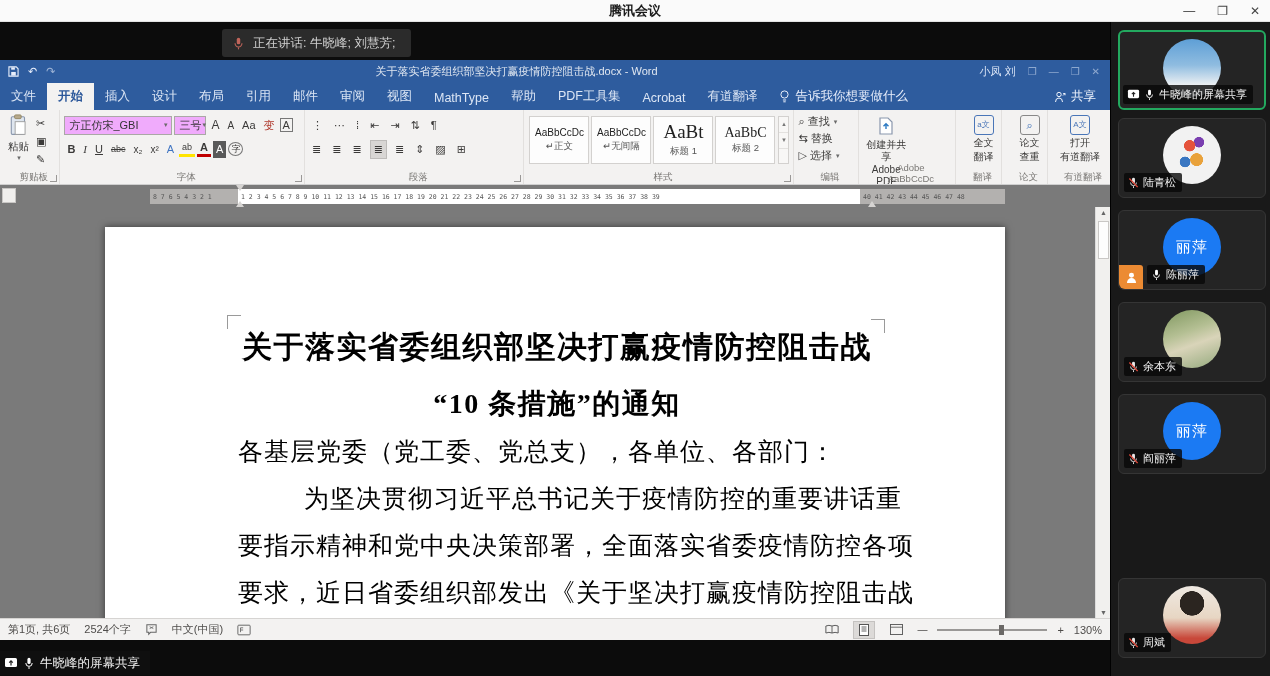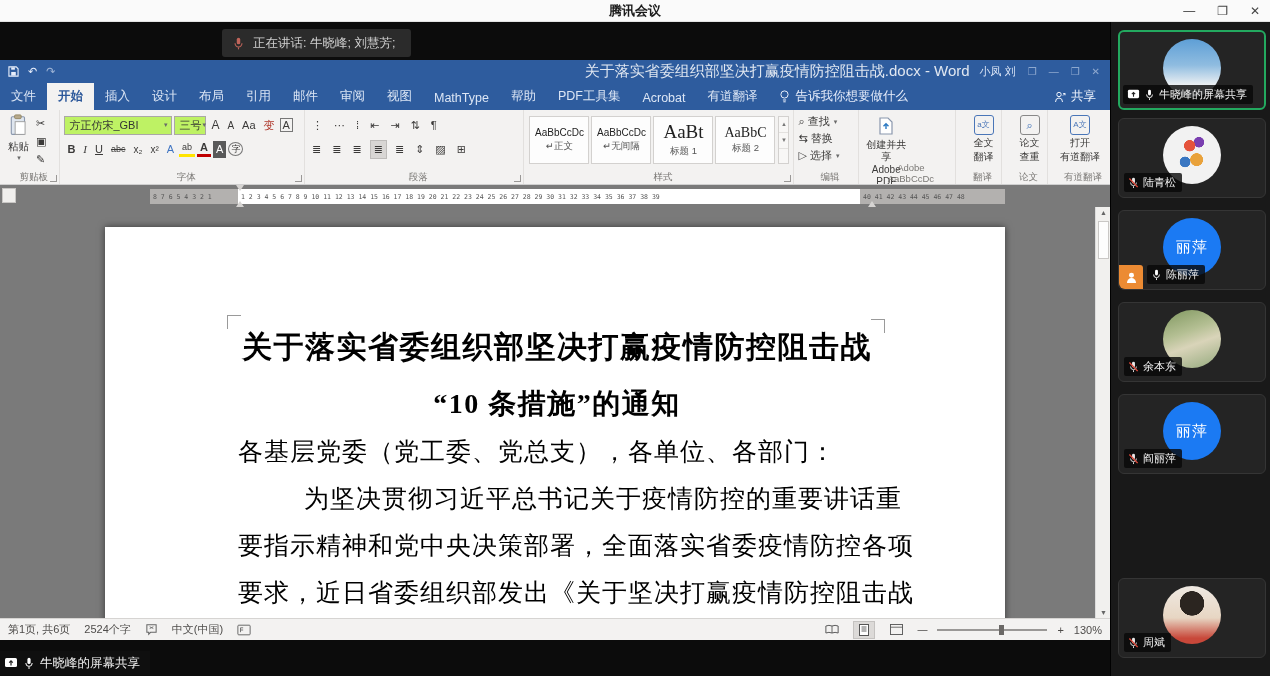--- a/index.html
+++ b/index.html
@@ -16,37 +16,37 @@
   .stage { position:absolute; left:0; top:22px; width:1110px; height:654px; background:#0c0c0c; }
 
   .toast { position:absolute; left:222px; top:7px; height:28px; background:#2b2b2b; border-radius:3px; display:flex; align-items:center; gap:8px; padding:0 16px 0 10px; }
   .toast span { font-size:12.5px; color:#cfcfcf; }
 
   
   .word { position:absolute; left:0; top:38px; width:1110px; height:580px; background:#f3f2f1; }
   .wtitle { height:22px; background:#2e5c9e; display:flex; align-items:center; color:#fff; }
   .qat { display:flex; align-items:center; gap:9px; padding:0 8px; font-size:11px; }
   .qat span { color:#e8eefb; }
-  .wdoctitle { flex:1; text-align:right; font-size:15px; color:rgba(255,255,255,.85); white-space:nowrap; overflow:hidden; }
+  .wdoctitle { flex:1; text-align:center; font-size:11px; color:rgba(255,255,255,.85); white-space:nowrap; overflow:hidden; }
   .wuser { display:flex; align-items:center; gap:12px; padding:0 10px; font-size:11px; color:#dce6f7; }
   .wuser .dim { opacity:.55; font-size:10px; }
 
   .wtabs { height:28px; background:#2e5c9e; display:flex; align-items:flex-end; }
   .tab { font-size:12.5px; color:#dce6f5; padding:5px 11px; white-space:nowrap; }
   .tab.active { background:#f3f2f1; color:#2b579a; font-weight:700; }
   .tellme { display:flex; align-items:center; gap:5px; font-size:12.5px; color:#e8eefb; padding:5px 11px; }
   .wshare { margin-left:auto; display:flex; align-items:center; gap:5px; font-size:12.5px; color:#eef3fc; padding:5px 14px; }
 
   .ribbon { height:75px; display:flex; background:#f3f2f1; border-bottom:1px solid #cfcfcf; overflow:hidden; }
   .grp { position:relative; height:100%; padding:3px 4px 13px; border-right:1px solid #e2e0de; display:flex; flex-direction:column; }
   .glabel { position:absolute; bottom:0; left:16px; right:8px; text-align:center; font-size:9.5px; color:#7a7875; }
   .launcher { position:absolute; right:2px; bottom:2px; width:7px; height:7px; border-right:1px solid #9a9896; border-bottom:1px solid #9a9896; }
   .ib { font-size:11px; color:#3b3a39; padding:0 3px; display:inline-flex; align-items:center; line-height:17px; }
   .dd { font-size:7px; color:#6a6a6a; margin-left:1px; }
-  .combo { display:flex; align-items:center; border:1px solid #aaa8a6; background:#bef264; height:19px; font-size:11px; color:#333; padding:0 4px; white-space:nowrap; }
+  .combo { display:flex; align-items:center; border:1px solid #aaa8a6; background:#f0abfc; height:19px; font-size:11px; color:#333; padding:0 4px; white-space:nowrap; }
   .frow { display:flex; align-items:center; gap:2px; height:24px; }
   .u { text-decoration:underline; } .i { font-style:italic; font-family:"Liberation Serif",serif; } .b { font-weight:700; }
   .strike { text-decoration:line-through; }
   .hl { border-bottom:3px solid #ffe400; line-height:13px; }
   .fcol { border-bottom:3px solid #c00000; line-height:13px; font-weight:700;}
   .shade { background:#595959; color:#fff; padding:0 3px; }
   .frame { border:1px solid #777; padding:0 2px; line-height:12px; }
 
   .stycard { width:60px; height:48px; background:#fdfdfd; border:1px solid #d3d1cf; margin:3px 1px 0; text-align:center; display:flex; flex-direction:column; justify-content:center; }
   .stysample { font-size:10px; color:#222; line-height:1.1; }

